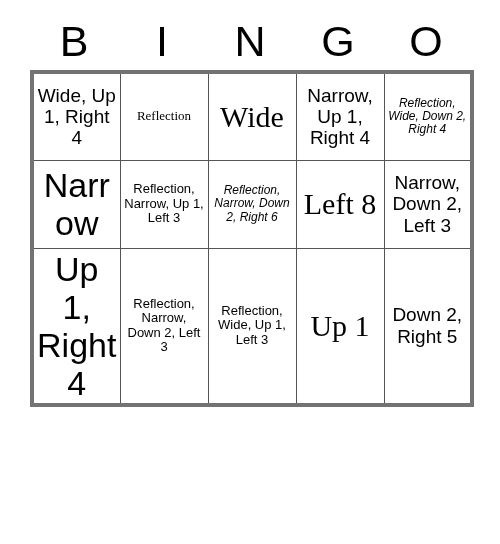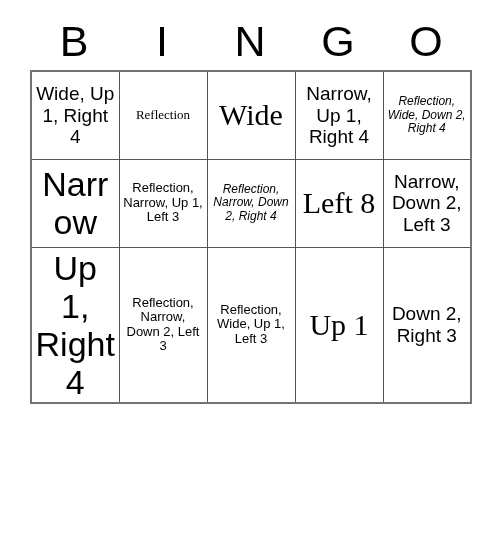--- a/index.html
+++ b/index.html
@@ -32,21 +32,21 @@
     text-align: center;
     font-size: 43px;
     line-height: 1;
     font-weight: 400;
     color: #000000;
     letter-spacing: 0px;
   }
   .grid {
     width: 440px;
     border-collapse: collapse;
-    border: 2px solid #737373;
+    border: 4px solid #737373;
     table-layout: fixed;
   }
   .grid td {
     border: 1px solid #555555;
     width: 88px;
     height: 88px;
     text-align: center;
     vertical-align: middle;
     padding: 1px 3px;
     box-sizing: border-box;
@@ -82,27 +82,27 @@
       <tr>
         <td class="sz-md">Wide, Up 1, Right 4</td>
         <td class="sz-sm">Reflection</td>
         <td class="sz-xl">Wide</td>
         <td class="sz-md">Narrow, Up 1, Right 4</td>
         <td class="sz-xxs">Reflection, Wide, Down 2, Right 4</td>
       </tr>
       <tr>
         <td class="sz-lg">Narrow</td>
         <td class="sz-xs">Reflection, Narrow, Up 1, Left 3</td>
-        <td class="sz-xxs">Reflection, Narrow, Down 2, Right 4</td>
+        <td class="sz-xxs">Reflection, Narrow, Down 2, Right 6</td>
         <td class="sz-xl">Left 8</td>
         <td class="sz-md">Narrow, Down 2, Left 3</td>
       </tr>
       <tr>
         <td class="sz-lg">Up 1, Right 4</td>
         <td class="sz-xs">Reflection, Narrow, Down 2, Left 3</td>
         <td class="sz-xs">Reflection, Wide, Up 1, Left 3</td>
         <td class="sz-xl">Up 1</td>
-        <td class="sz-md">Down 2, Right 3</td>
+        <td class="sz-md">Down 2, Right 5</td>
       </tr>
     </tbody>
   </table>
 
 </div>
 
 </body></html>

